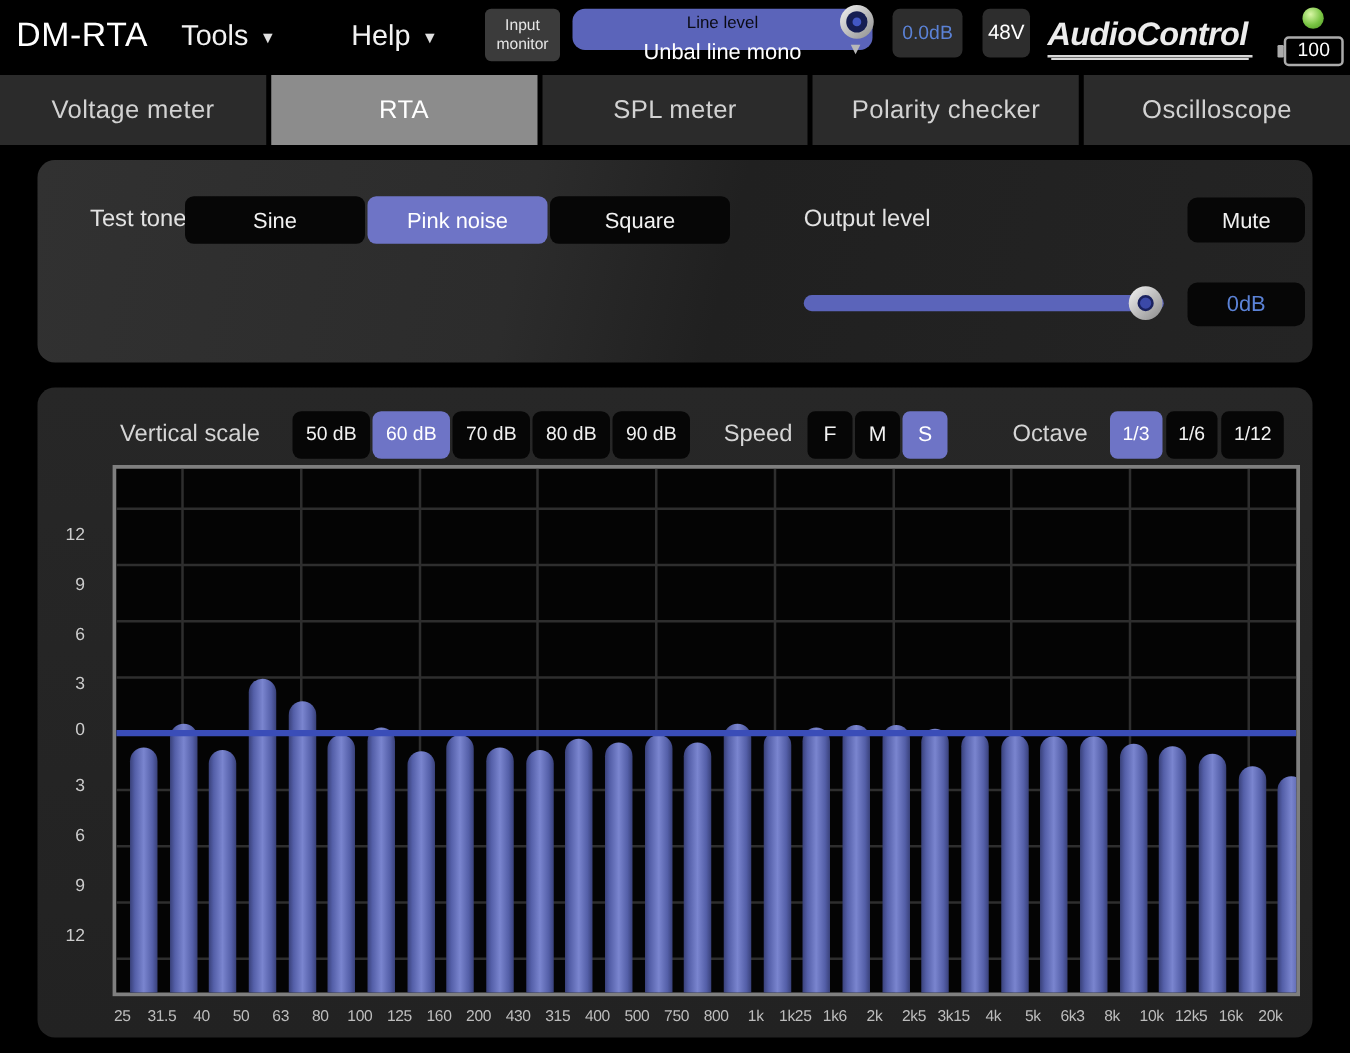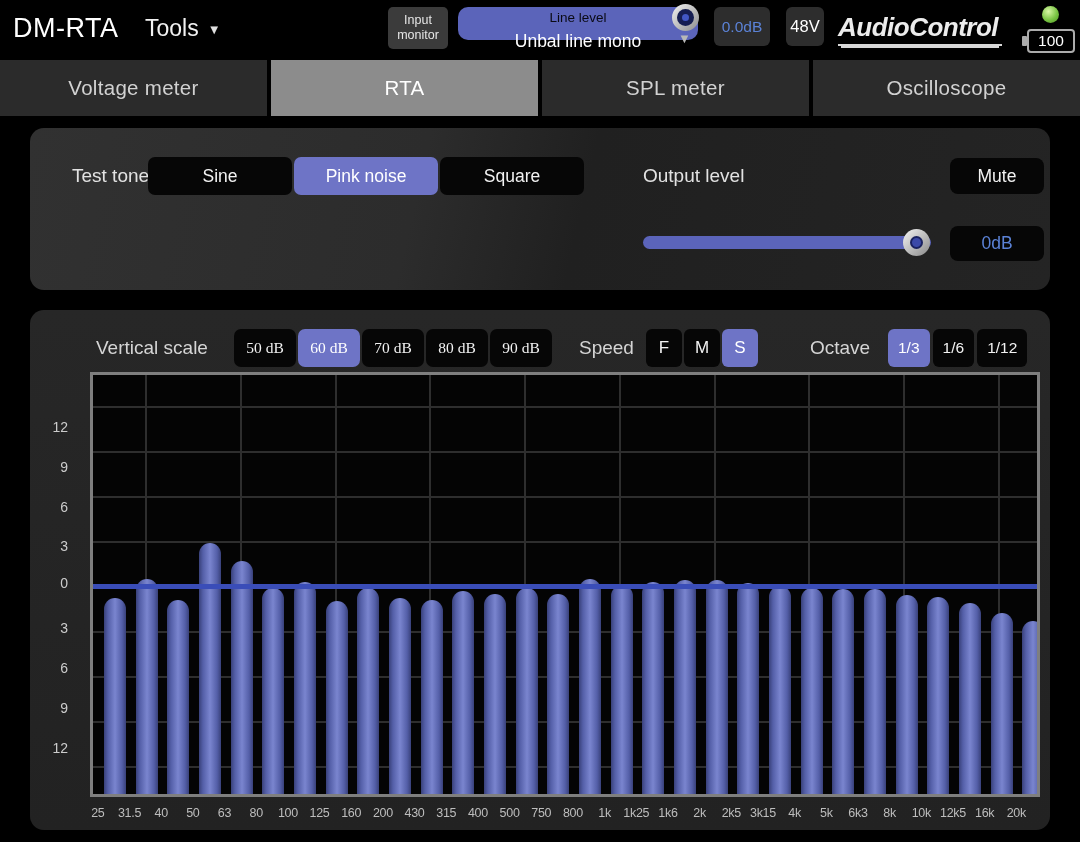--- a/index.html
+++ b/index.html
@@ -71,21 +71,21 @@
   #out-slider { position:absolute; left:613px; top:108px; width:288px; height:13px; border-radius:7px; background:#5b64ba; }
   #out-knob { position:absolute; left:873px; top:101px; width:27px; height:27px; border-radius:50%;
     background:linear-gradient(135deg,#f4f4f4,#8a8a8a); display:flex; align-items:center; justify-content:center; }
   #out-knob .k-dot { width:13px; height:13px; border-radius:50%; background:#3b49a8; border:2px solid #1a2260; }
   #out-value-btn { position:absolute; left:920px; top:98px; width:94px; height:35px; border-radius:8px;
     color:#5b82d6; font-size:17.5px; }
 
   
   #vscale-label { left:66px; top:27px; color:#d5d5d5; }
   #vscale-buttons { position:absolute; left:204px; top:19px; display:flex; gap:2px; }
-  #vscale-buttons .btn { width:62px; height:38px; border-radius:7px; font-size:15.5px;font-family:Liberation Serif, serif; }
+  #vscale-buttons .btn { width:62px; height:38px; border-radius:7px; font-size:15.5px; }
   #speed-label { left:549px; top:27px; color:#d5d5d5; }
   #speed-buttons { position:absolute; left:616px; top:19px; display:flex; gap:2px; }
   #speed-buttons .btn { width:36px; height:38px; border-radius:6px; font-size:17px; }
   #octave-label { left:780px; top:27px; color:#d5d5d5; }
   #octave-buttons { position:absolute; left:858px; top:19px; display:flex; gap:3px; }
   #octave-buttons .btn { height:38px; border-radius:6px; font-size:15.5px; padding:0 10px; }
 
   
   #chart { position:absolute; left:60px; top:62px; width:950px; height:425px;
     background:#040404; border:3px solid #7f7f7f; overflow:hidden; }
@@ -101,20 +101,23 @@
 </style>
 </head>
 <body>
 
 <div id="topbar">
   <div id="app-title">DM-RTA</div>
 
   <div class="menu" id="menu-tools">
     <span>Tools</span><span class="caret">▼</span>
   </div>
+  <div class="menu" id="menu-help">
+    <span>Help</span><span class="caret">▼</span>
+  </div>
 
   <div id="input-monitor-btn">
     <div>Input</div>
     <div>monitor</div>
   </div>
 
   <div id="line-slider">
     <div id="line-slider-label">Line level</div>
   </div>
   <div id="line-knob">
@@ -134,20 +137,21 @@
   <div id="battery">
     <div class="nub"></div>
     <span>100</span>
   </div>
 </div>
 
 <div id="tabs">
     <div class="tab">Voltage meter</div>
     <div class="tab active">RTA</div>
     <div class="tab">SPL meter</div>
+    <div class="tab">Polarity checker</div>
     <div class="tab">Oscilloscope</div>
   </div>
 
 <div class="panel" id="tone-panel">
   <div class="panel-label" id="test-tone-label">Test tone</div>
   <div id="tone-buttons">
       <div class="btn">Sine</div>
       <div class="btn sel">Pink noise</div>
       <div class="btn">Square</div>
     </div>

